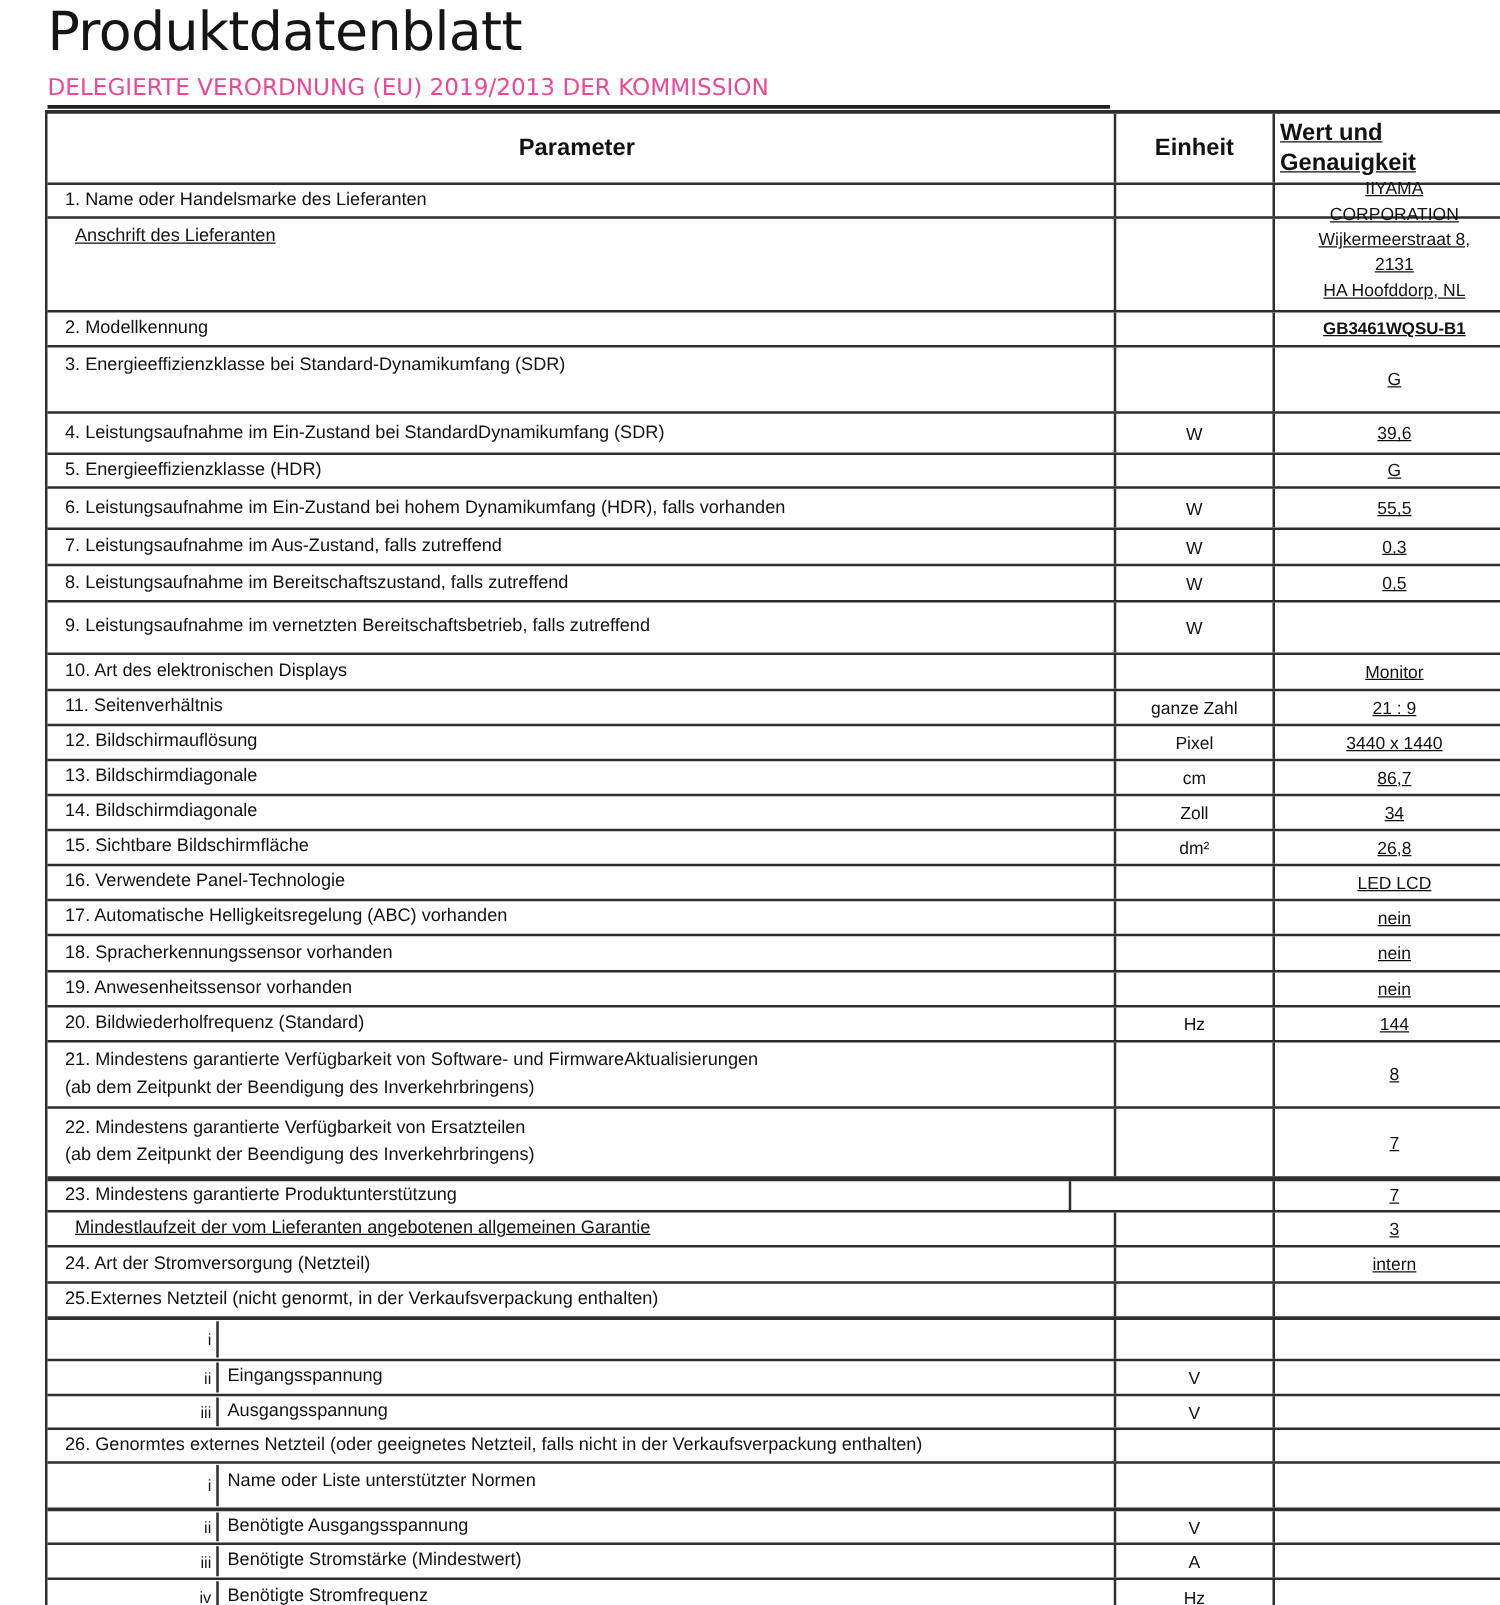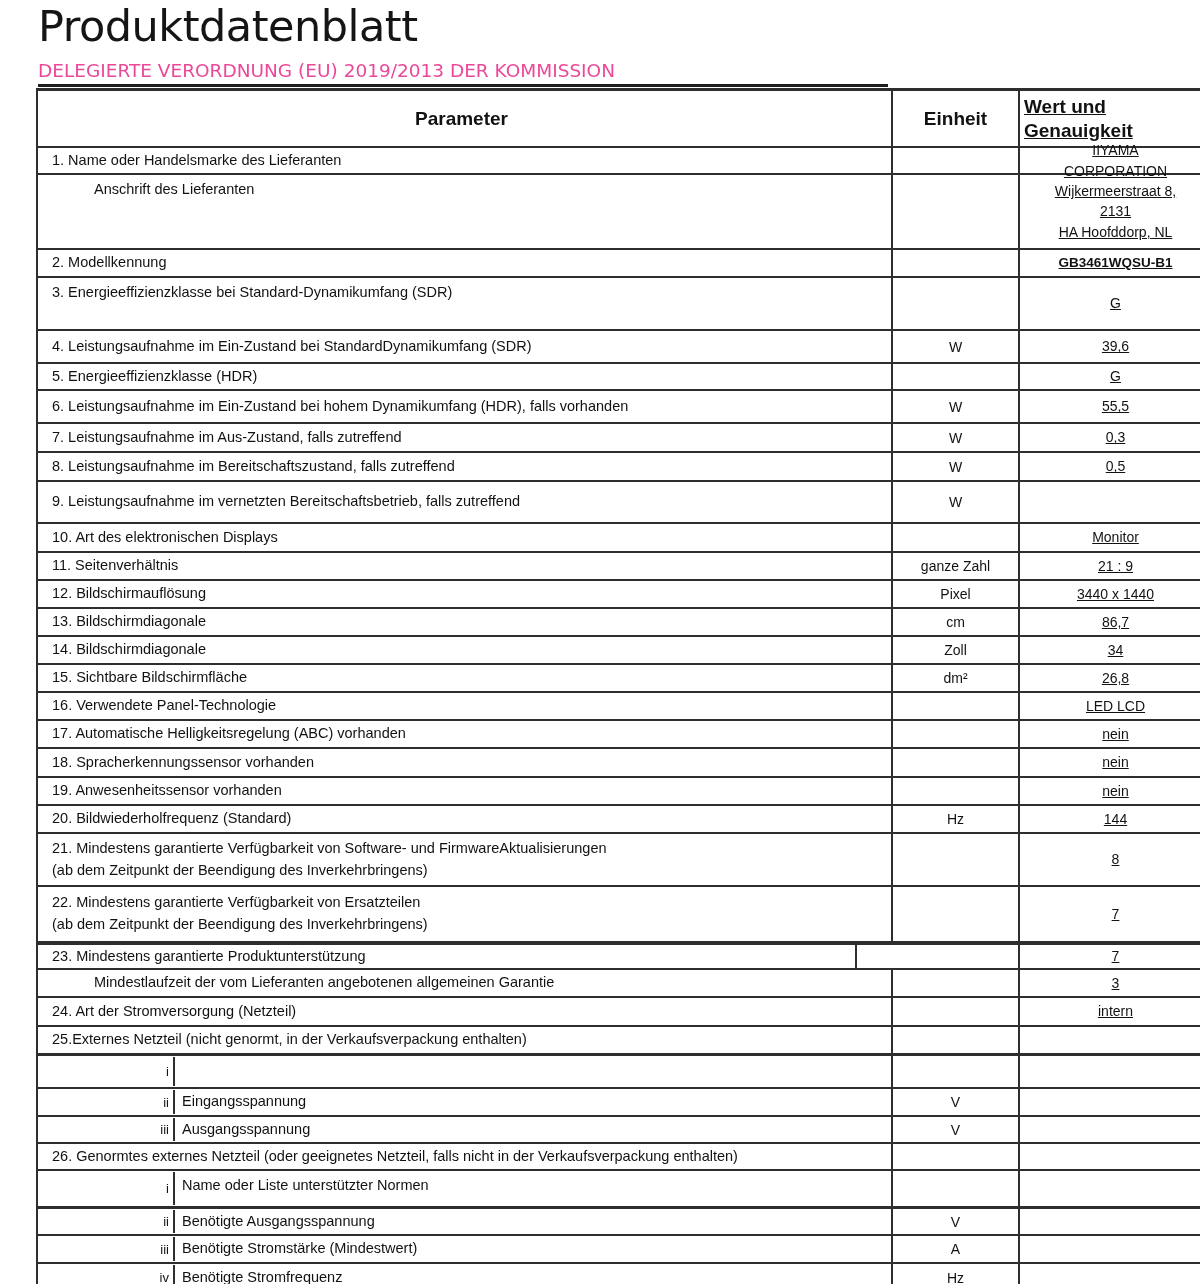--- a/index.html
+++ b/index.html
@@ -24,21 +24,21 @@
   .row{display:flex;box-sizing:border-box;border-top:2px solid #2e2e2e;}
   .row.header{border-top:none;height:55px;}
   .cell{box-sizing:border-box;}
   .param{
     flex:1 1 auto;display:flex;align-items:center;min-width:0;
     padding:1px 6px 1px 0;
   }
   .param .label{
     font-size:14.5px;line-height:1.5;white-space:pre-line;padding-left:14px;
   }
-  .param .label.indent{padding-left:56px;}
+  .param .label.indent{padding-left:22px;text-decoration:underline;}
   .param.top{align-items:flex-start;}
   .param.top .label{padding-top:3px;}
   .subnum{
     width:131px;flex:0 0 131px;align-self:stretch;
     display:flex;align-items:center;justify-content:flex-end;
     padding-right:4px;border-right:2px solid #2e2e2e;
     font-size:13px;color:#161616;
   }
   .subnum + .label{padding-left:7px;}
   .unit{

